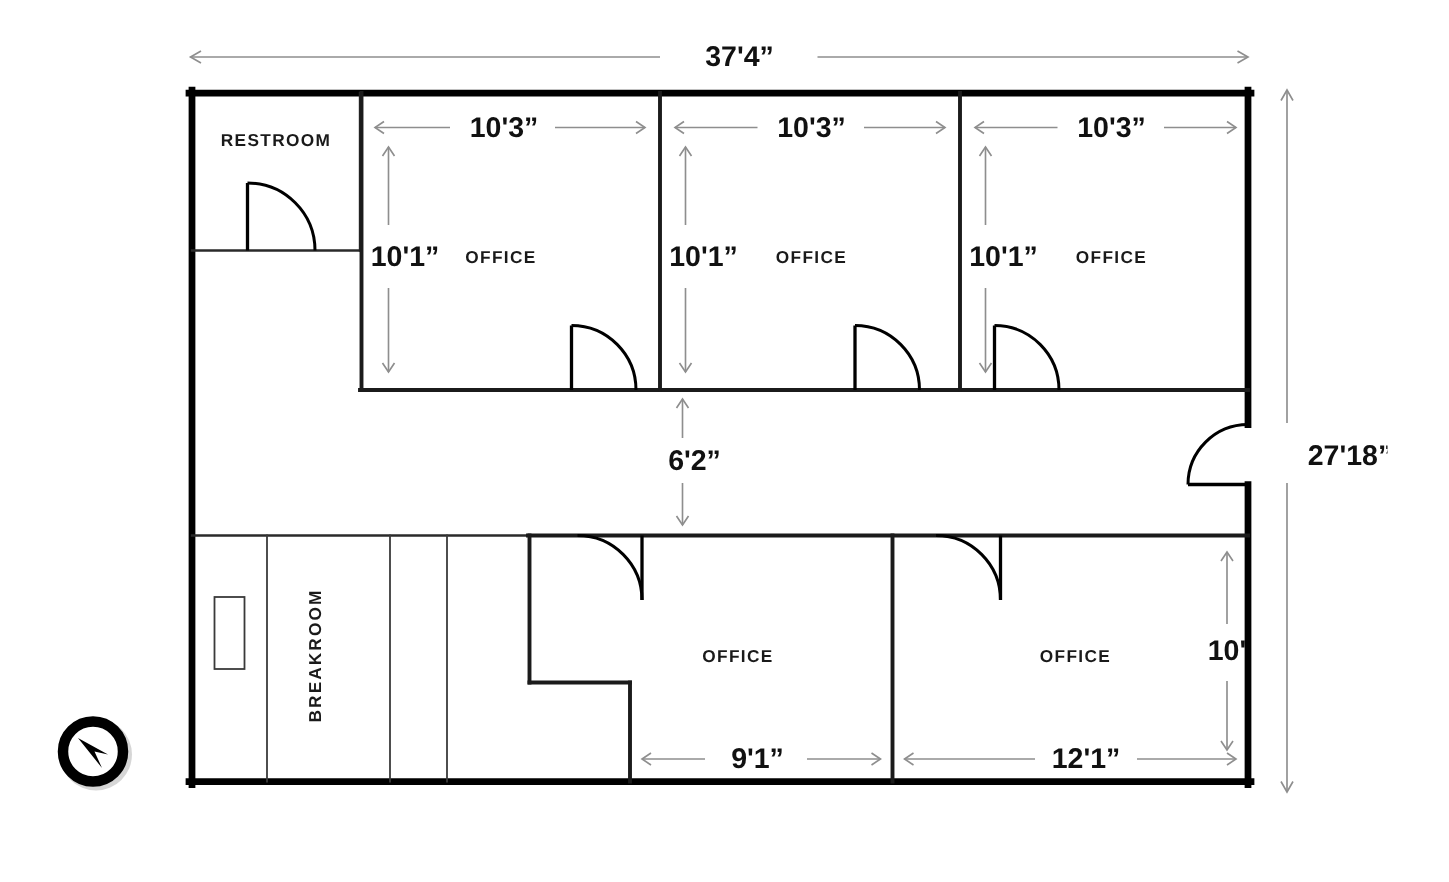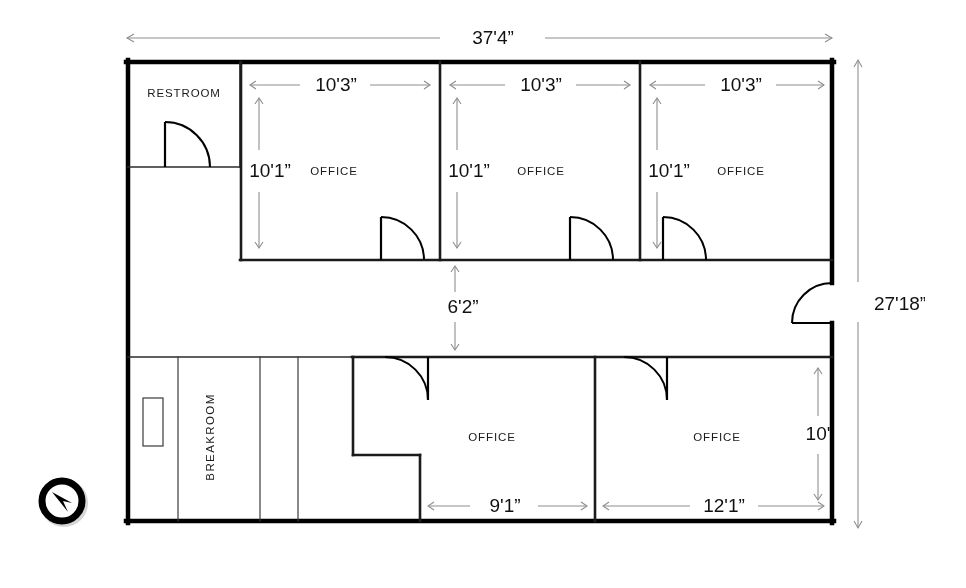--- a/index.html
+++ b/index.html
@@ -11,20 +11,21 @@
   body {
     font-family: "Liberation Sans", sans-serif;
     -webkit-font-smoothing: antialiased;
   }
   #plan-root {
     position: relative;
     width: 925px;
     height: 588px;
     background: #ffffff;
     overflow: hidden;
+    font-weight: bold;
   }
   #plan-svg {
     position: absolute;
     left: 0;
     top: 0;
     width: 966px;
     height: 588px;
   }
   .dim-text {
     font-family: "Liberation Sans", sans-serif;

